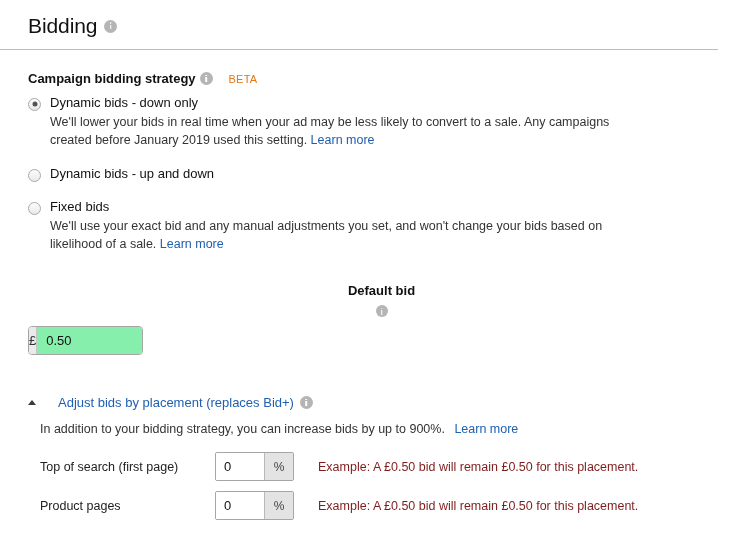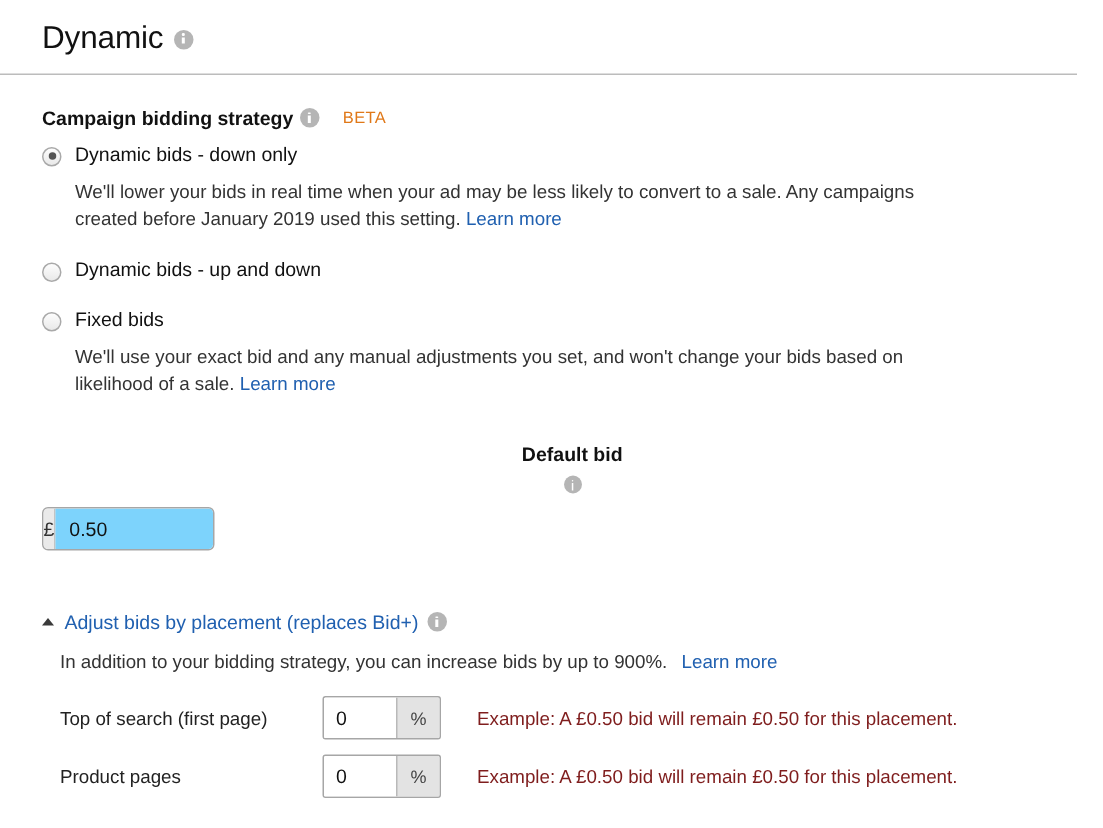--- a/index.html
+++ b/index.html
@@ -138,21 +138,21 @@
   .radio-title {
     font-size: 13px;
     color: #111111;
     line-height: 17px;
   }
   .radio-desc {
     font-size: 12.5px;
     color: #333333;
     line-height: 18px;
     margin-left: 22px;
-    margin-top: 8px;
+    margin-top: 2px;
     max-width: 560px;
   }
   .link {
     color: #2060b0;
     text-decoration: none;
     cursor: pointer;
   }
 
   
   .default-bid-block {
@@ -186,21 +186,21 @@
     color: #333333;
   }
   .currency-value {
     flex: 1;
     border: none;
     outline: none;
     padding: 0 9px;
     font-size: 13px;
     font-family: "Liberation Sans", sans-serif;
     color: #111111;
-    background: #7dd3fc;
+    background: #86efac;
   }
 
   
   .adjust-block {
     margin-top: 40px;
   }
   .adjust-toggle-row {
     display: flex;
     align-items: center;
     gap: 6px;
@@ -211,20 +211,21 @@
     border-left: 4.5px solid transparent;
     border-right: 4.5px solid transparent;
     border-bottom: 5px solid #3a3a3a;
     flex: 0 0 auto;
     margin-right: 1px;
   }
   .adjust-toggle-label {
     font-size: 13px;
     color: #2060b0;
     cursor: pointer;
+    margin-left: 15px;
   }
   .adjust-note {
     margin: 12px 0 0 12px;
     font-size: 12.5px;
     color: #333333;
   }
   .adjust-note .link { margin-left: 6px; }
 
   .placement-rows {
     margin-top: 11px;
@@ -276,21 +277,21 @@
     margin-left: 24px;
     font-size: 12.5px;
     color: #7f1d1d;
   }
 </style>
 </head>
 <body>
 
 <div class="page-header">
   <div class="page-title-row">
-    <span class="page-title">Dynamic</span>
+    <span class="page-title">Bidding</span>
     <span class="info-icon"></span>
   </div>
 </div>
 <div class="header-rule"></div>
 
 <div class="content">
 
   <div class="section-label-row">
     <span class="section-label">Campaign bidding strategy</span>
     <span class="info-icon"></span>

